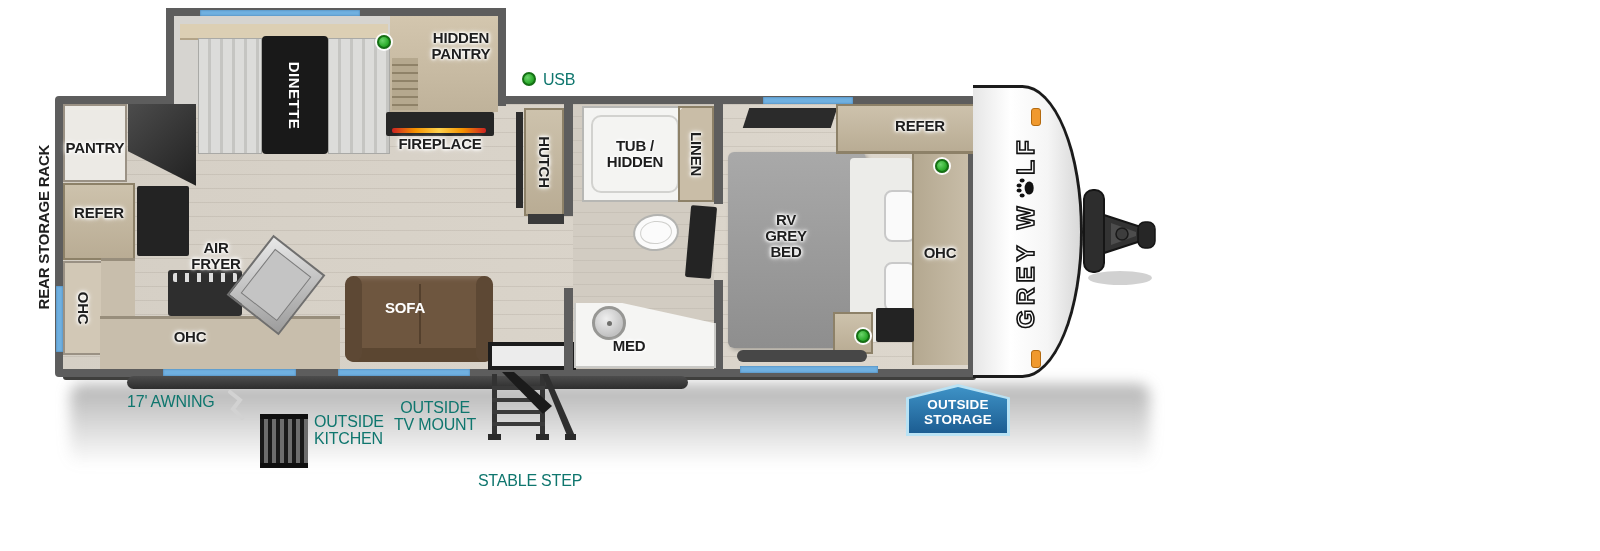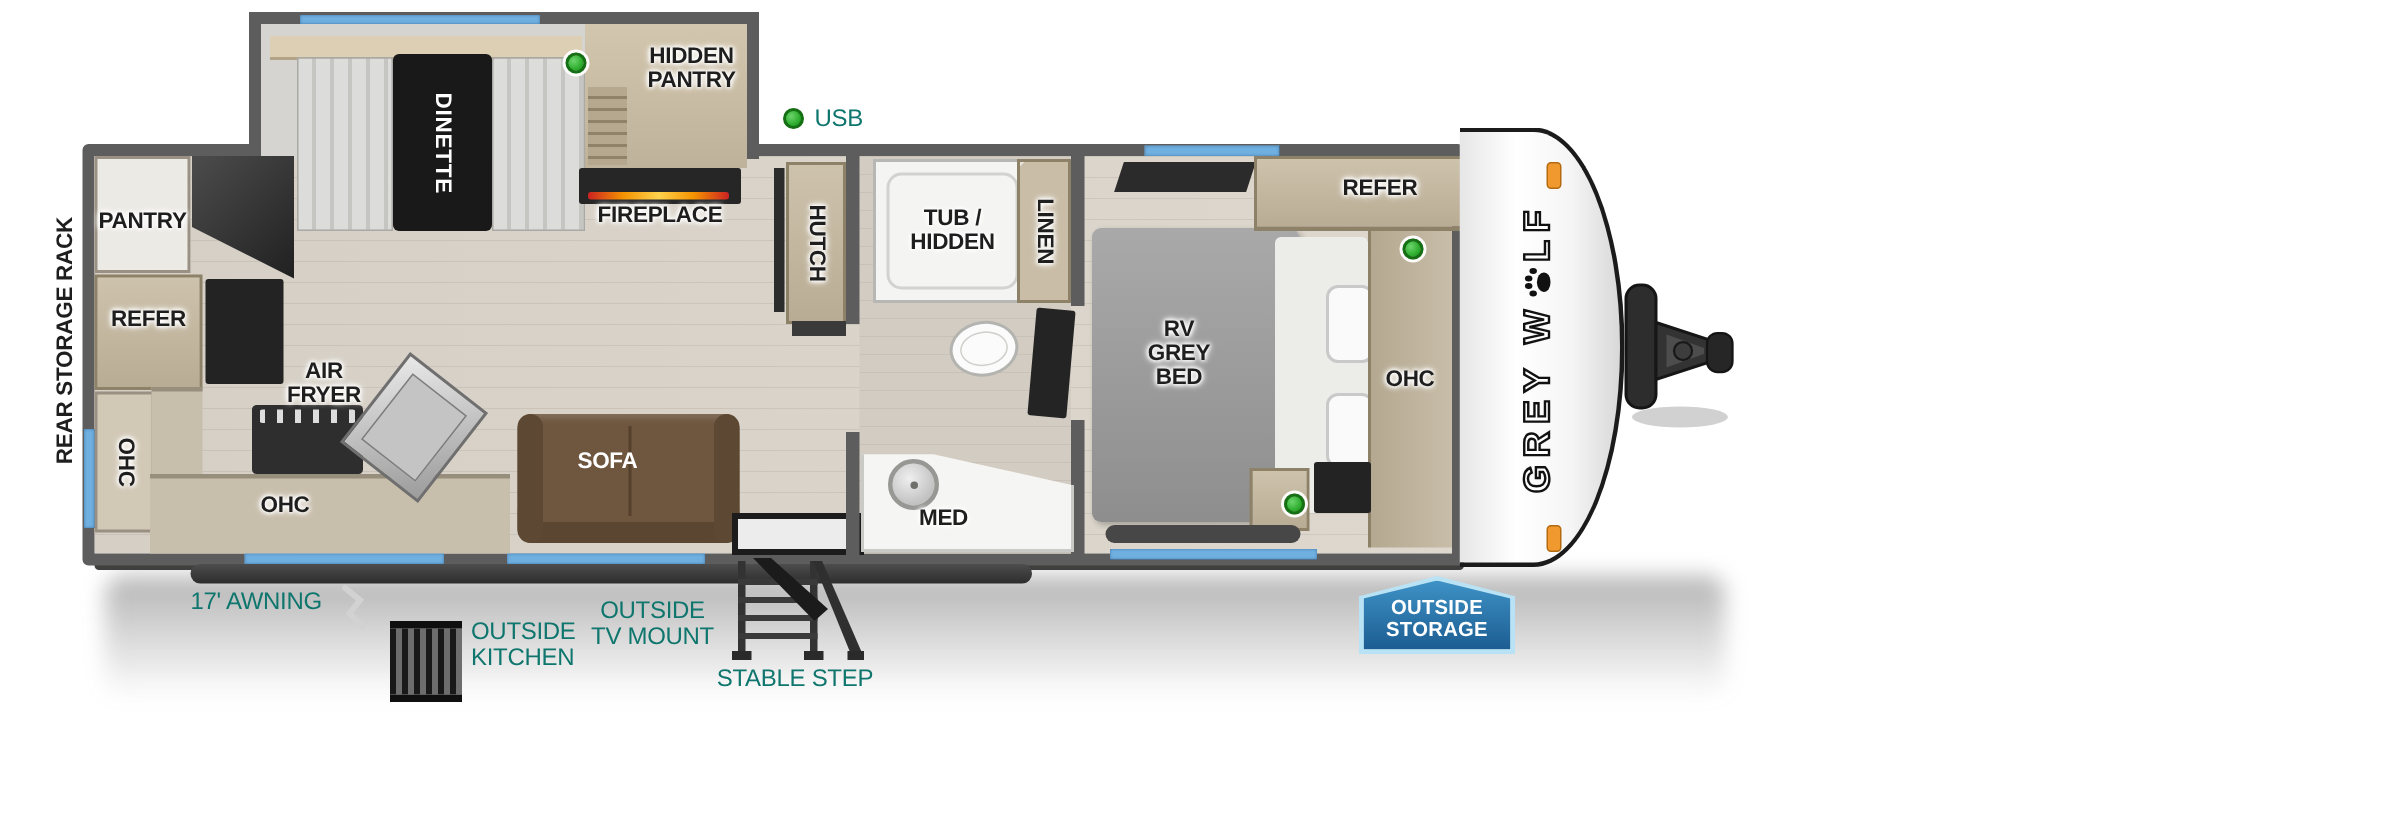--- a/index.html
+++ b/index.html
@@ -273,21 +273,21 @@
     <rect x="14" y="14" width="53" height="4" fill="#3a3a3a"></rect>
     <rect x="14" y="26" width="53" height="4" fill="#3a3a3a"></rect>
     <rect x="14" y="38" width="53" height="4" fill="#3a3a3a"></rect>
     <rect x="14" y="50" width="53" height="4" fill="#3a3a3a"></rect>
     <polygon points="24,0 36,0 74,34 65,42" fill="#1b1b1b"></polygon>
     <polygon points="64,2 70,2 97,64 90,66" fill="#2f2f2f"></polygon>
     <rect x="10" y="62" width="13" height="6" fill="#2a2a2a"></rect>
     <rect x="58" y="62" width="13" height="6" fill="#2a2a2a"></rect>
     <rect x="87" y="62" width="11" height="6" fill="#2a2a2a"></rect>
   </svg>
-  <div class="lbl plain ext-lbl" style="left:468px;top:444px;width:124px;">STABLE STEP</div>
+  <div class="lbl plain ext-lbl" style="left:468px;top:472px;width:124px;">STABLE STEP</div>
 
   <div class="abs badge-outer">
     <div class="badge-inner">
       <div class="badge-txt">OUTSIDE
 STORAGE</div>
     </div>
   </div>
 
 </div>
 

